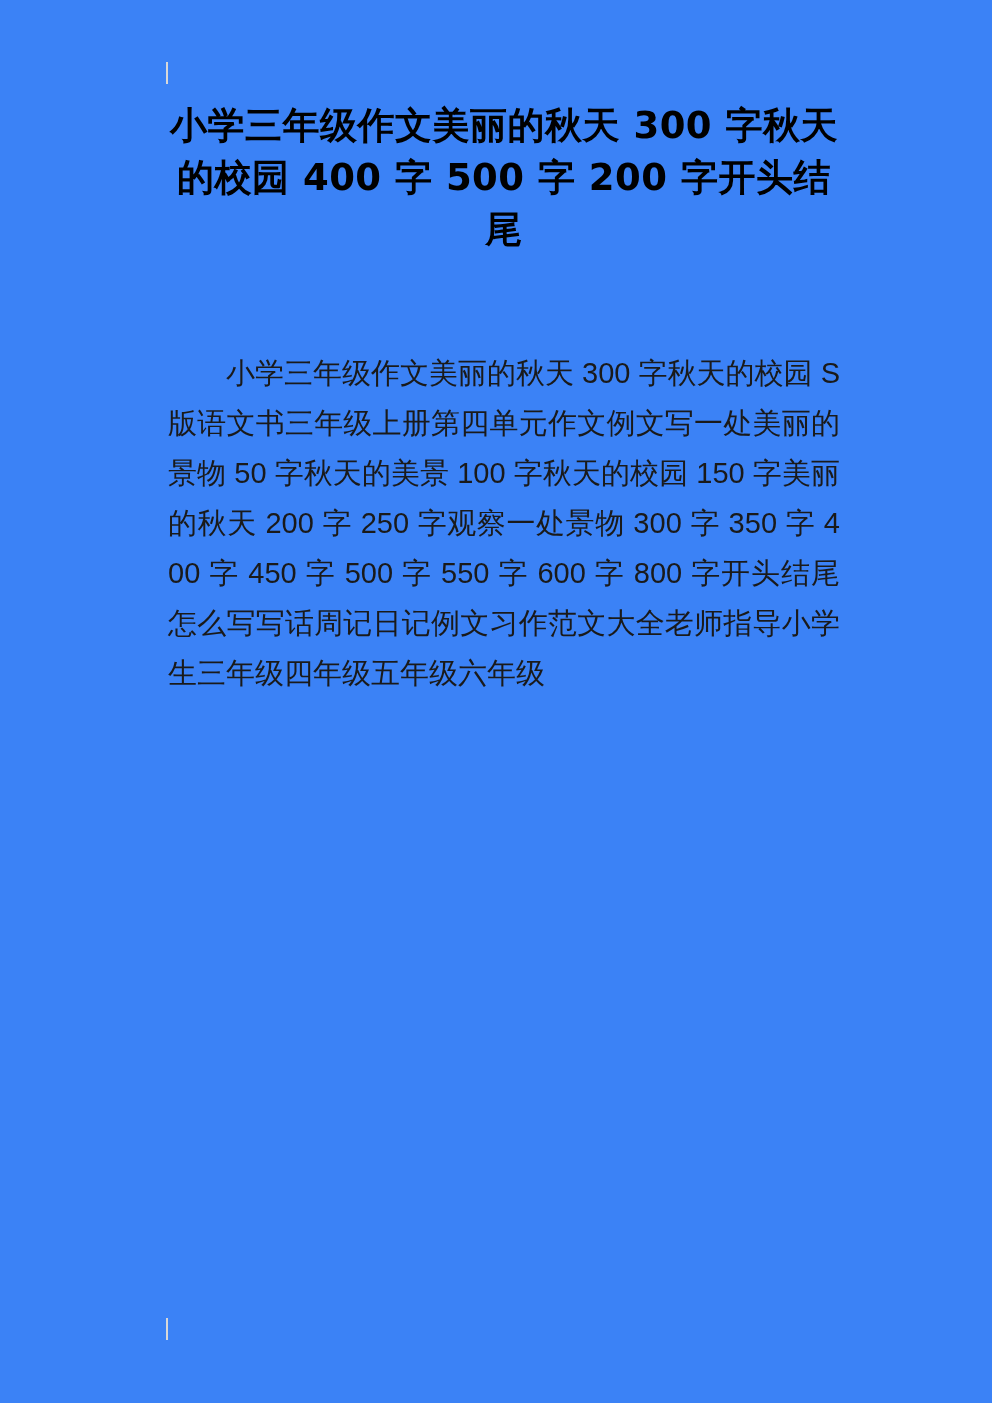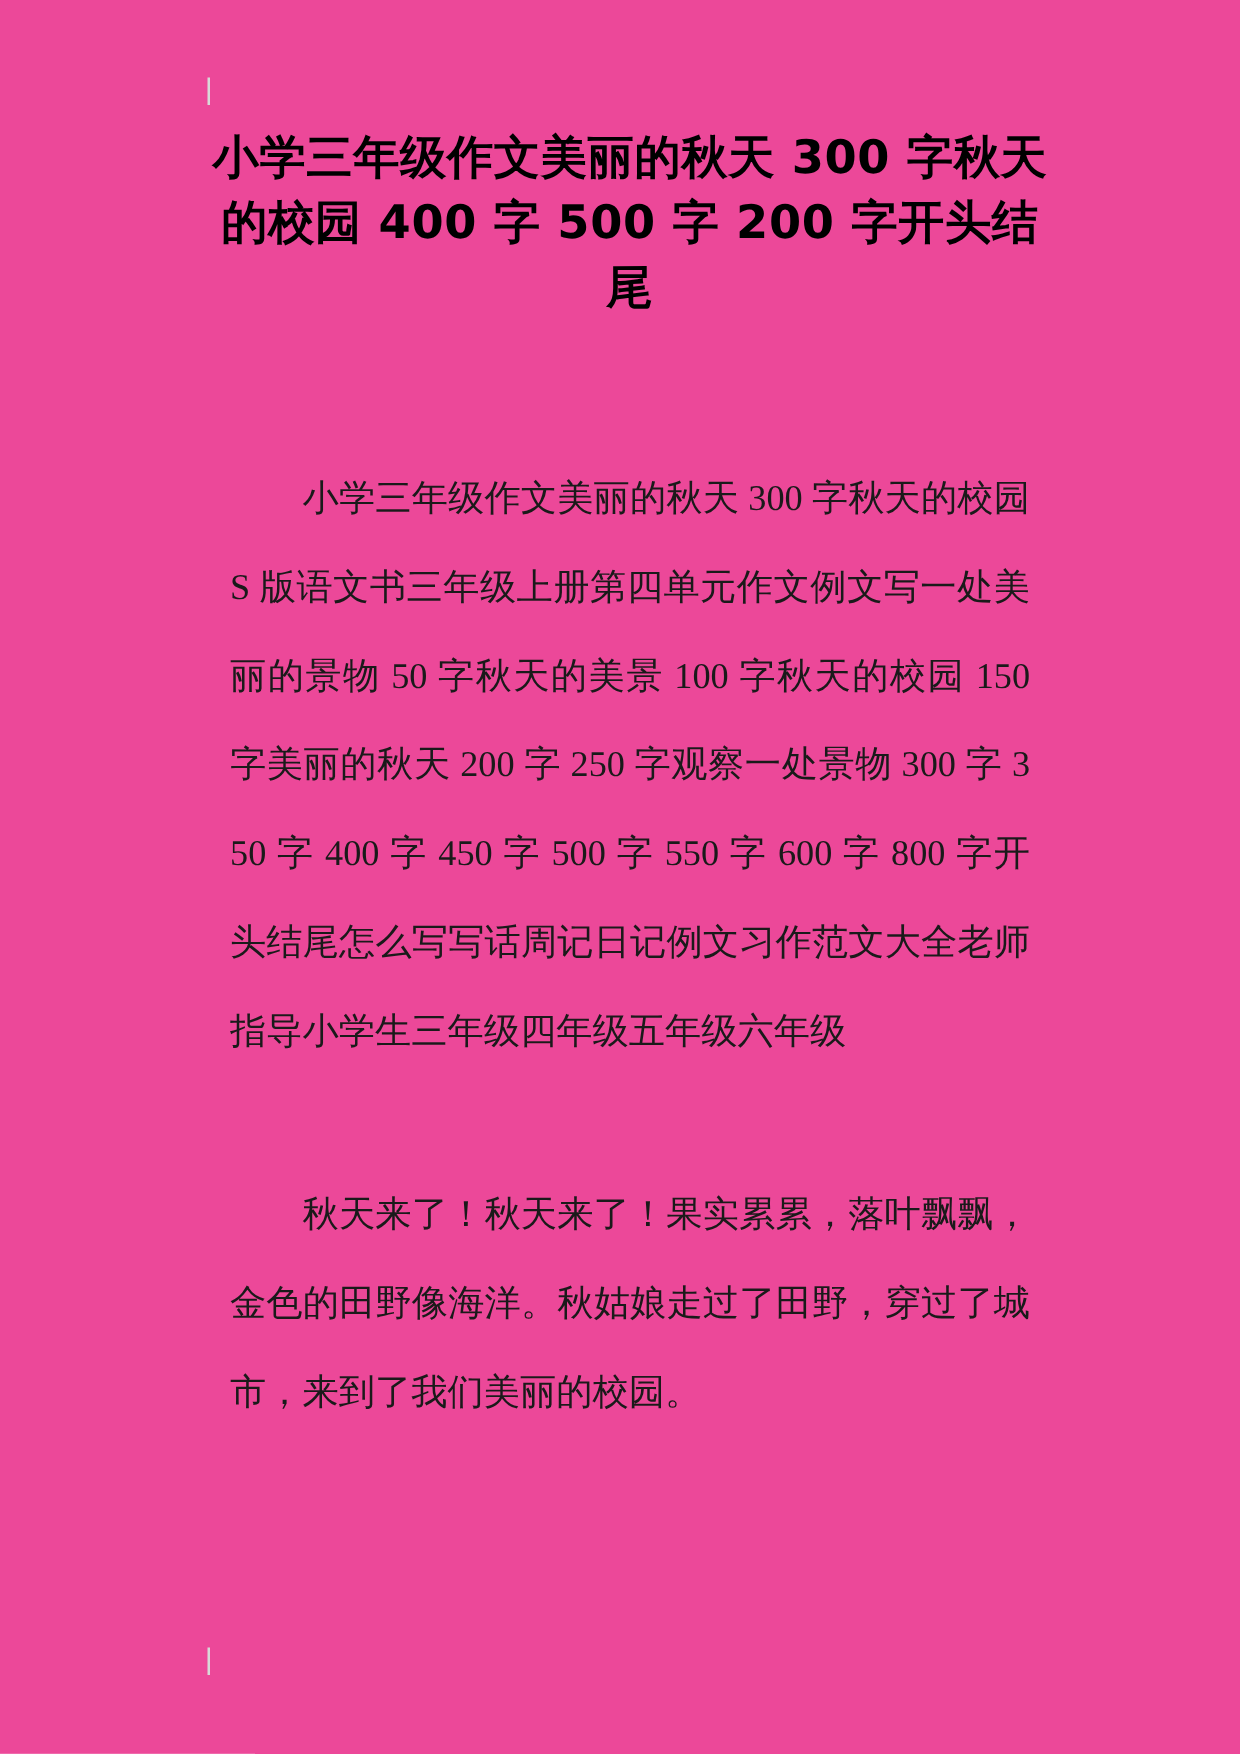--- a/index.html
+++ b/index.html
@@ -10,21 +10,21 @@
     width: 992px;
     height: 1403px;
     background: #ffffff;
     font-family: "Liberation Serif", "DejaVu Serif", serif;
     overflow: hidden;
   }
   .page {
     position: relative;
     width: 992px;
     height: 1403px;
-    background: #ec4899;
+    background: #3b82f6;
     box-sizing: border-box;
     padding: 0;
   }
   .content {
     position: absolute;
     left: 168px;
     top: 100px;
     width: 672px;
   }
   .doc-title {
@@ -32,28 +32,28 @@
     font-weight: bold;
     font-size: 37px;
     line-height: 52px;
     color: #000000;
     text-align: center;
     letter-spacing: 0.5px;
     margin: 0 0 0 0;
     word-break: break-all;
   }
   .para {
-    font-family: Liberation Serif, serif;
+    font-family: Liberation Sans, sans-serif;
     font-size: 29px;
-    line-height: 71px;
+    line-height: 50px;
     color: #1a1a1a;
     text-align: justify;
     text-justify: inter-ideograph;
     text-indent: 58px;
-    margin: 16px;
+    margin: 0;
     word-break: break-all;
   }
   .gap-large { height: 92px; }
   .gap-para { height: 44px; }
   .edge-mark {
     position: absolute;
     background: #d8d8d8;
   }
   .mark-tl { left: 166px; top: 62px; width: 2px; height: 22px; }
   .mark-bl { left: 166px; top: 1318px; width: 2px; height: 22px; }
@@ -69,19 +69,18 @@
   <div class="content">
 
     <h1 class="doc-title">小学三年级作文美丽的秋天 300 字秋天的校园 400 字 500 字 200 字开头结尾</h1>
 
     <div class="gap-large"></div>
 
     <p class="para">小学三年级作文美丽的秋天 300 字秋天的校园 S 版语文书三年级上册第四单元作文例文写一处美丽的景物 50 字秋天的美景 100 字秋天的校园 150 字美丽的秋天 200 字 250 字观察一处景物 300 字 350 字 400 字 450 字 500 字 550 字 600 字 800 字开头结尾怎么写写话周记日记例文习作范文大全老师指导小学生三年级四年级五年级六年级</p>
 
     <div class="gap-para"></div>
 
-    <p class="para">秋天来了！秋天来了！果实累累，落叶飘飘，金色的田野像海洋。秋姑娘走过了田野，穿过了城市，来到了我们美丽的校园。</p>
 
     <div class="gap-para"></div>
 
 
   </div>
 </div>
 
 </body></html>

